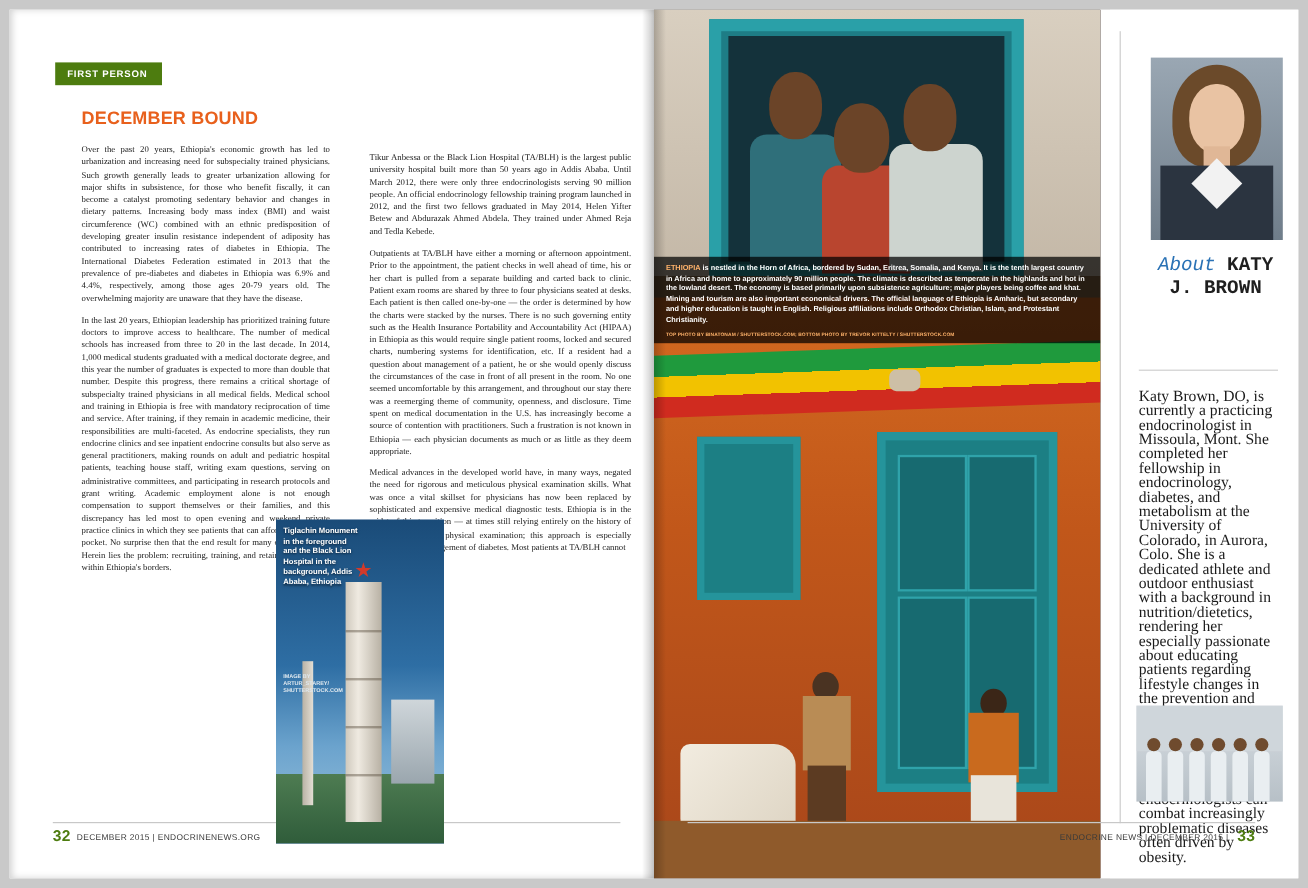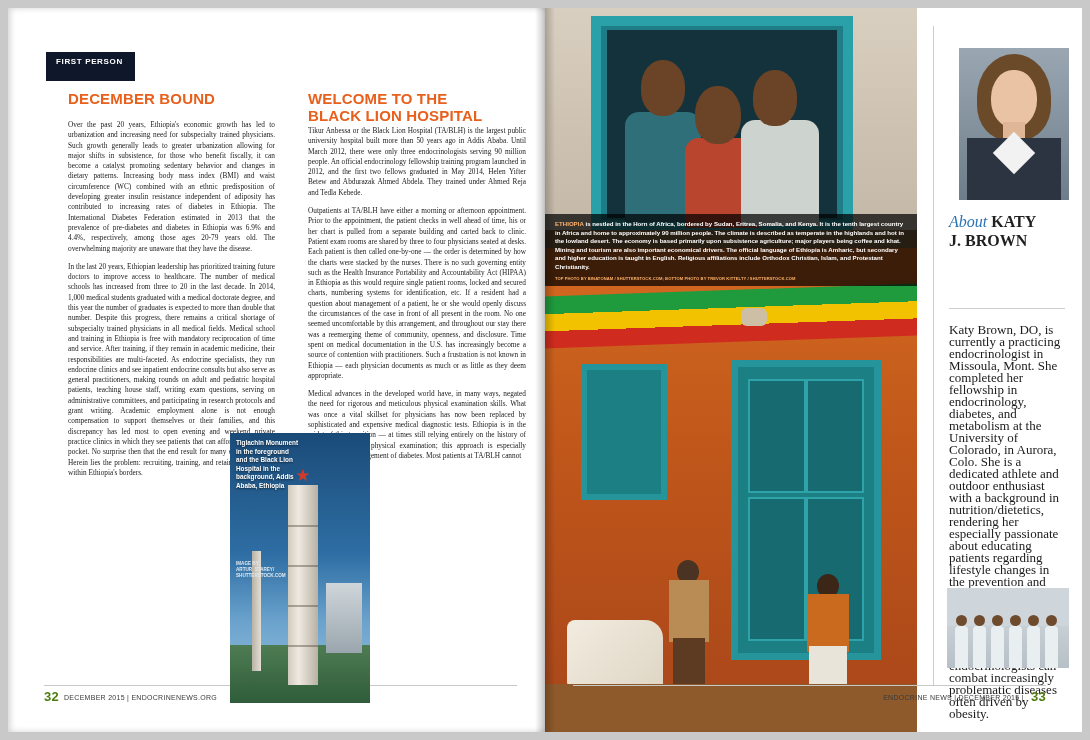--- a/index.html
+++ b/index.html
@@ -27,24 +27,24 @@
   }
   .page-right::before{
     content:"";position:absolute;left:0;top:0;width:10px;height:100%;
     background:linear-gradient(to left,rgba(0,0,0,0),rgba(0,0,0,.22));
     z-index:40;
   }
 
   
   .kicker{
     position:absolute;left:38px;top:44px;
-    background:#0f172a;color:#fff;
+    background:#4d7c0f;color:#fff;
     font-family:"Liberation Sans",sans-serif;
     font-size:8px;font-weight:bold;letter-spacing:.08em;
-    padding:5px 12px 15px 10px;
+    padding:5px 12px 5px 10px;
   }
 
   .headline{
     position:absolute;
     color:#e8601c;
     font-family:"Liberation Sans",sans-serif;
     font-weight:bold;
     font-size:15px;
     letter-spacing:.01em;
     line-height:1.15;
@@ -231,24 +231,24 @@
     overflow:hidden;
   }
   .portrait .hair{position:absolute;left:18px;top:6px;width:74px;height:86px;border-radius:50% 50% 40% 40%;background:#6b4a2a;}
   .portrait .skin{position:absolute;left:32px;top:22px;width:46px;height:58px;border-radius:48%;background:#e9c3a3;}
   .portrait .neck{position:absolute;left:44px;top:74px;width:22px;height:20px;background:#e0b796;}
   .portrait .shirt{position:absolute;left:8px;top:90px;width:94px;height:64px;background:#2b3440;}
   .portrait .collar{position:absolute;left:40px;top:90px;width:30px;height:30px;background:#f2f2f2;transform:rotate(45deg);}
   .about{
     position:absolute;left:24px;top:204px;width:128px;
     color:#2a72b5;
-    font-family:Liberation Serif, serif;
+    font-family:Liberation Mono, monospace;
     font-style:italic;
     font-size:16px;line-height:19px;
-    text-align:left;
+    text-align:center;
   }
   .about b{font-style:normal;font-weight:bold;color:#1f1f1f;}
   .sb-divider{
     position:absolute;left:24px;top:300px;width:116px;height:1px;background:#cfcfcf;
   }
   .sb-body{
     position:absolute;left:24px;top:316px;width:118px;
     font-size:13px;line-height:12px;color:#1a1a1a;
     text-align:left;
   }
@@ -266,22 +266,20 @@
 </head>
 <body>
 
 <div class="spread">
 
   <div class="page-left">
 
     <div class="kicker">FIRST PERSON</div>
 
     <div class="headline" id="hl1">DECEMBER BOUND</div>
-    <div class="headline" id="hl2" style="white-space:pre-line;">WELCOME TO THE
-BLACK LION HOSPITAL</div>
 
     <div class="col" id="col1">
       <p>Over the past 20 years, Ethiopia's economic growth has led to urbanization and increasing need for subspecialty trained physicians. Such growth generally leads to greater urbanization allowing for major shifts in subsistence, for those who benefit fiscally, it can become a catalyst promoting sedentary behavior and changes in dietary patterns. Increasing body mass index (BMI) and waist circumference (WC) combined with an ethnic predisposition of developing greater insulin resistance independent of adiposity has contributed to increasing rates of diabetes in Ethiopia. The International Diabetes Federation estimated in 2013 that the prevalence of pre-diabetes and diabetes in Ethiopia was 6.9% and 4.4%, respectively, among those ages 20-79 years old. The overwhelming majority are unaware that they have the disease.</p>
       <p>In the last 20 years, Ethiopian leadership has prioritized training future doctors to improve access to healthcare. The number of medical schools has increased from three to 20 in the last decade. In 2014, 1,000 medical students graduated with a medical doctorate degree, and this year the number of graduates is expected to more than double that number. Despite this progress, there remains a critical shortage of subspecialty trained physicians in all medical fields. Medical school and training in Ethiopia is free with mandatory reciprocation of time and service. After training, if they remain in academic medicine, their responsibilities are multi-faceted. As endocrine specialists, they run endocrine clinics and see inpatient endocrine consults but also serve as general practitioners, making rounds on adult and pediatric hospital patients, teaching house staff, writing exam questions, serving on administrative committees, and participating in research protocols and grant writing. Academic employment alone is not enough compensation to support themselves or their families, and this discrepancy has led most to open evening and weekend private practice clinics in which they see patients that can afford to pay out of pocket. No surprise then that the end result for many can be burnout. Herein lies the problem: recruiting, training, and retaining physicians within Ethiopia's borders.</p>
     </div>
 
     <div class="col" id="col2">
       <p>Tikur Anbessa or the Black Lion Hospital (TA/BLH) is the largest public university hospital built more than 50 years ago in Addis Ababa. Until March 2012, there were only three endocrinologists serving 90 million people. An official endocrinology fellowship training program launched in 2012, and the first two fellows graduated in May 2014, Helen Yifter Betew and Abdurazak Ahmed Abdela. They trained under Ahmed Reja and Tedla Kebede.</p>
       <p>Outpatients at TA/BLH have either a morning or afternoon appointment. Prior to the appointment, the patient checks in well ahead of time, his or her chart is pulled from a separate building and carted back to clinic. Patient exam rooms are shared by three to four physicians seated at desks. Each patient is then called one-by-one — the order is determined by how the charts were stacked by the nurses. There is no such governing entity such as the Health Insurance Portability and Accountability Act (HIPAA) in Ethiopia as this would require single patient rooms, locked and secured charts, numbering systems for identification, etc. If a resident had a question about management of a patient, he or she would openly discuss the circumstances of the case in front of all present in the room. No one seemed uncomfortable by this arrangement, and throughout our stay there was a reemerging theme of community, openness, and disclosure. Time spent on medical documentation in the U.S. has increasingly become a source of contention with practitioners. Such a frustration is not known in Ethiopia — each physician documents as much or as little as they deem appropriate.</p>
       <p>Medical advances in the developed world have, in many ways, negated the need for rigorous and meticulous physical examination skills. What was once a vital skillset for physicians has now been replaced by sophisticated and expensive medical diagnostic tests. Ethiopia is in the midst of this transition — at times still relying entirely on the history of present illness and physical examination; this approach is especially difficult in the management of diabetes. Most patients at TA/BLH cannot</p>

